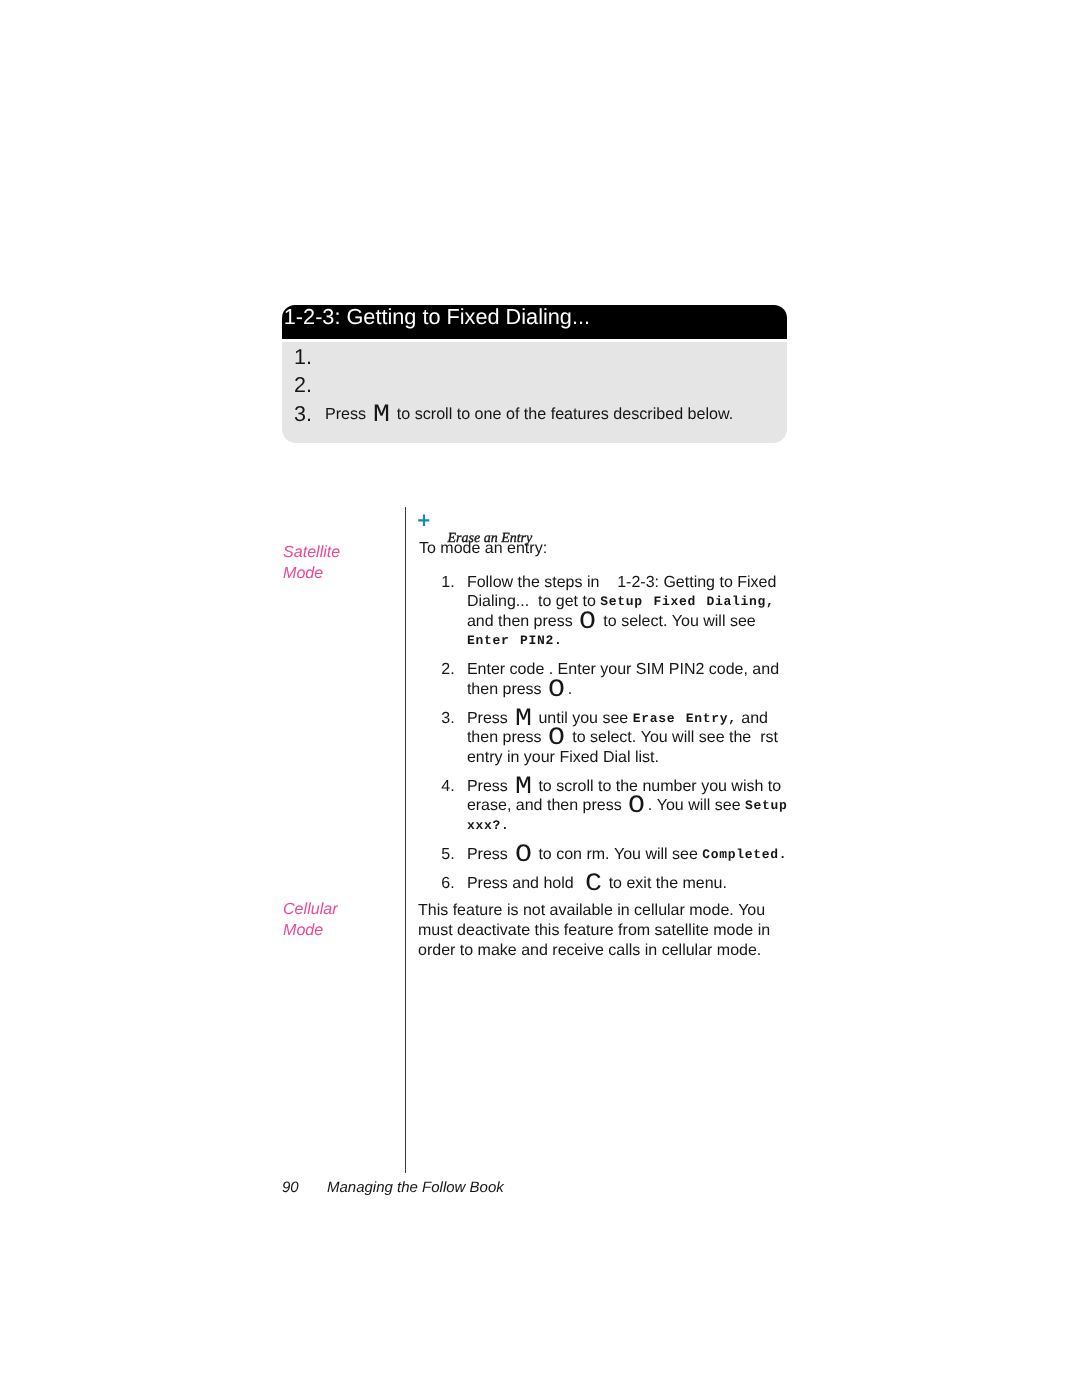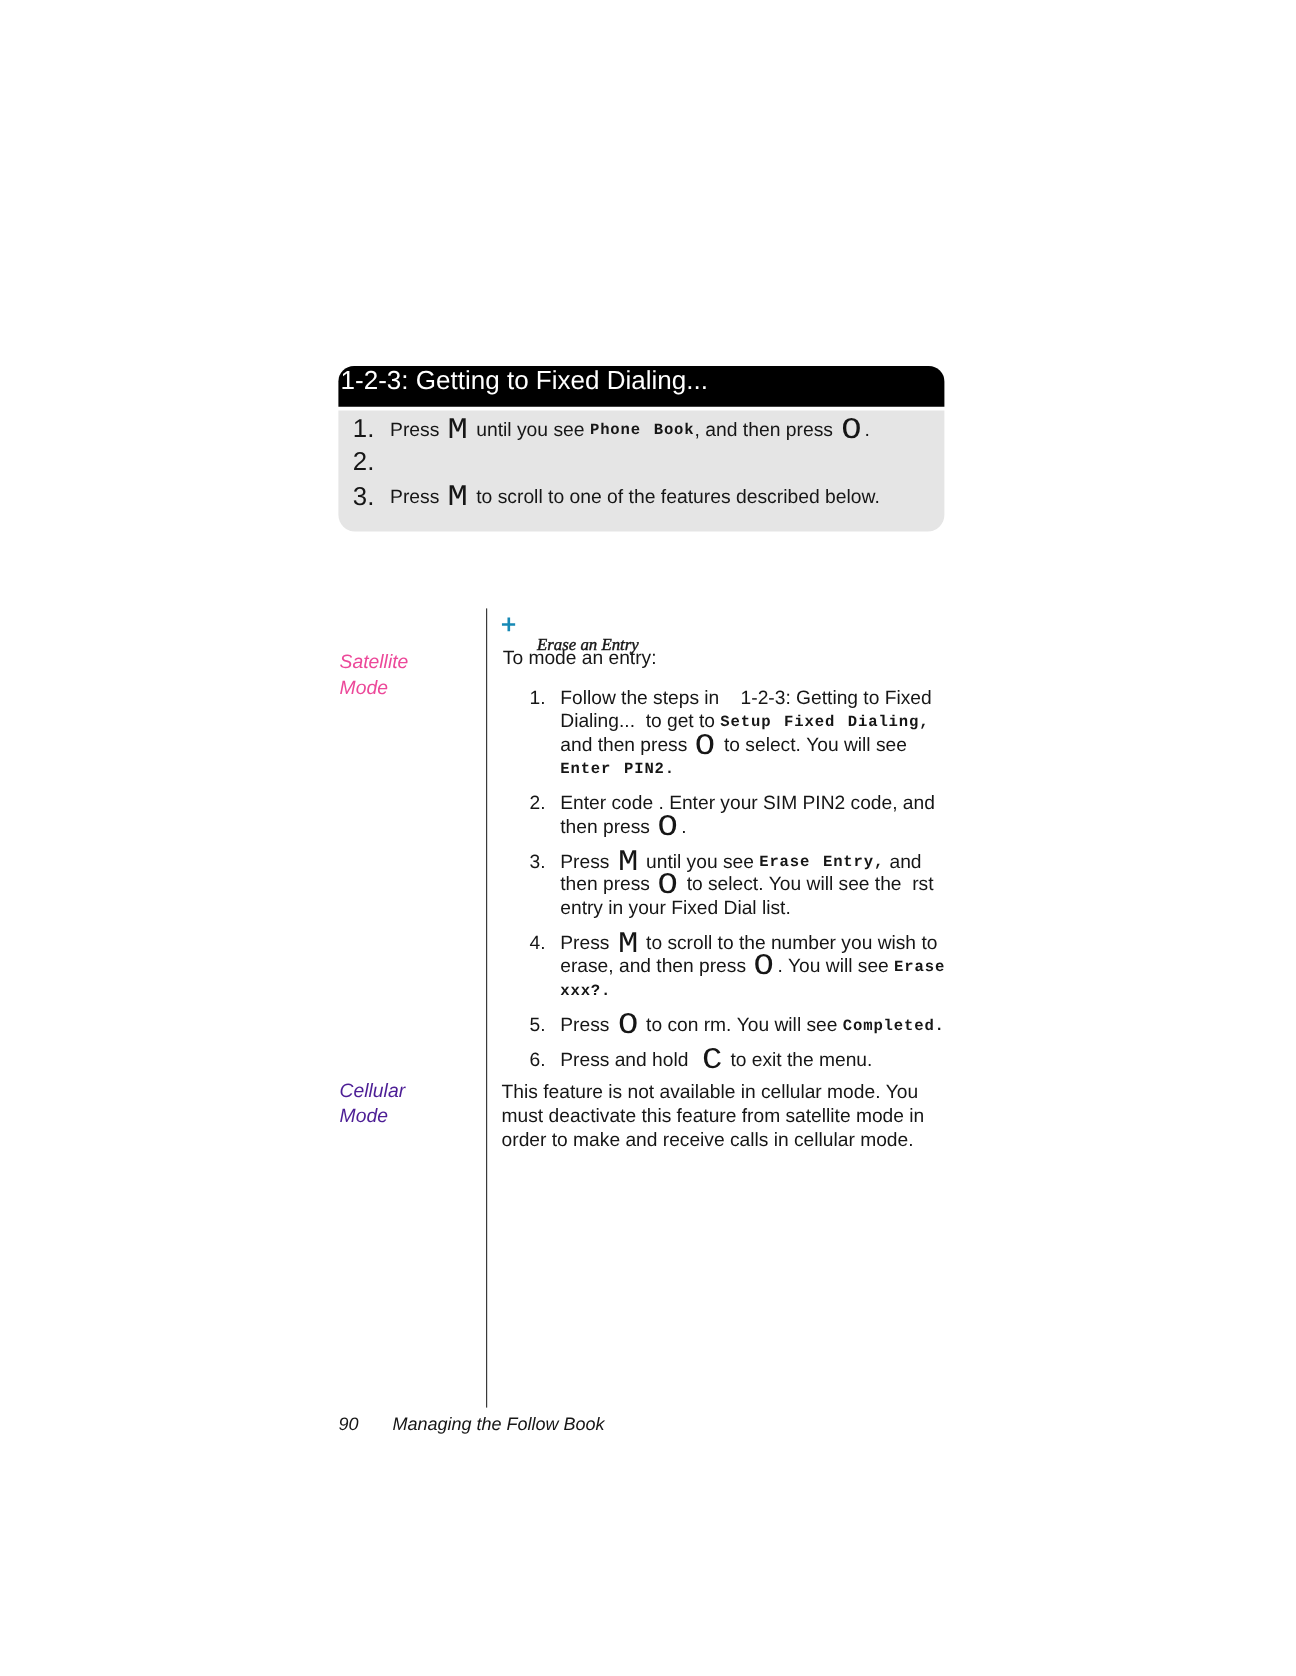--- a/index.html
+++ b/index.html
@@ -23,21 +23,21 @@
   
   .d{font-family:"Liberation Mono",monospace;font-weight:bold;font-size:13px;letter-spacing:0.7px;word-spacing:2.1px;position:relative;top:-1px;}
   .ctxt .d{font-size:13px;letter-spacing:0.7px;word-spacing:2.1px;top:-1px;}
 
   
   .vrule{position:absolute;left:404.7px;top:465.3px;width:1.6px;height:665.7px;background:#3a3a3a;}
 
   .sidenote{position:absolute;left:283px;font-style:italic;font-size:16.1px;line-height:20.6px;
             white-space:nowrap;}
   .sat{color:#ec4899;top:500px;}
-  .cel{color:#4c1d95;top:857px;}
+  .cel{color:#ec4899;top:857px;}
 
   .h2plus path{fill:#1789b5;}
   .h2{position:absolute;left:447.5px;top:489px;font-style:italic;font-weight:400;
       font-size:14px;white-space:nowrap;font-family:Liberation Serif, serif;-webkit-text-stroke:0.35px #161616;}
   .h2plus{position:absolute;left:418px;top:472px;width:12px;height:13px;}
 
   .ln{position:absolute;white-space:nowrap;font-size:16.0px;}
   .lnum{position:absolute;white-space:nowrap;font-size:16.0px;}
 
   .footer{position:absolute;top:1137px;font-style:italic;font-size:15px;white-space:nowrap;text-align:center;}
@@ -46,21 +46,20 @@
 <body>
 
 <div class="page">
 
   <div class="callout">
     <div class="callout-head">
       <div class="callout-title">1-2-3: Getting to Fixed Dialing...</div>
     </div>
     <div class="callout-body" id="callout-body">
         <div class="cnum" style="top:3px">1.</div>
-        <div class="ctxt" style="top:6.7px">Press&nbsp;<span class="k">M</span>&nbsp;until&nbsp;you&nbsp;see&nbsp;<span class="d">Phone&nbsp;Book</span>,&nbsp;and&nbsp;then&nbsp;press&nbsp;<span class="k">O</span>.</div>
         <div class="cnum" style="top:31.3px">2.</div>
         <div class="cnum" style="top:59.6px">3.</div>
         <div class="ctxt" style="top:63.300000000000004px">Press&nbsp;<span class="k">M</span>&nbsp;to&nbsp;scroll&nbsp;to&nbsp;one&nbsp;of&nbsp;the&nbsp;features&nbsp;described&nbsp;below.</div>
       </div>
   </div>
 
   <div class="vrule"></div>
 
   <div class="sidenote sat" id="sn-sat">
       <div>Satellite</div>
@@ -86,21 +85,21 @@
       <div class="ln" style="left:466.9px;top:590.0500000000001px"><span class="d">Enter&nbsp;PIN2.</span></div>
       <div class="lnum" style="left:441.3px;top:619.3000000000001px">2.</div>
       <div class="ln" style="left:466.9px;top:619.3000000000001px">Enter&nbsp;code&nbsp;.&nbsp;Enter&nbsp;your&nbsp;SIM&nbsp;PIN2&nbsp;code,&nbsp;and</div>
       <div class="ln" style="left:466.9px;top:638.6500000000001px">then&nbsp;press&nbsp;<span class="k">O</span>.</div>
       <div class="lnum" style="left:441.3px;top:667.9000000000001px">3.</div>
       <div class="ln" style="left:466.9px;top:667.9000000000001px">Press&nbsp;<span class="k">M</span>&nbsp;until&nbsp;you&nbsp;see&nbsp;<span class="d">Erase&nbsp;Entry,</span>&nbsp;and</div>
       <div class="ln" style="left:466.9px;top:687.2500000000001px">then&nbsp;press&nbsp;<span class="k">O</span>&nbsp;to&nbsp;select.&nbsp;You&nbsp;will&nbsp;see&nbsp;the&nbsp;&nbsp;rst</div>
       <div class="ln" style="left:466.9px;top:706.6000000000001px">entry&nbsp;in&nbsp;your&nbsp;Fixed&nbsp;Dial&nbsp;list.</div>
       <div class="lnum" style="left:441.3px;top:735.8500000000001px">4.</div>
       <div class="ln" style="left:466.9px;top:735.8500000000001px">Press&nbsp;<span class="k">M</span>&nbsp;to&nbsp;scroll&nbsp;to&nbsp;the&nbsp;number&nbsp;you&nbsp;wish&nbsp;to</div>
-      <div class="ln" style="left:466.9px;top:755.2000000000002px">erase,&nbsp;and&nbsp;then&nbsp;press&nbsp;<span class="k">O</span>.&nbsp;You&nbsp;will&nbsp;see&nbsp;<span class="d">Erase</span></div>
+      <div class="ln" style="left:466.9px;top:755.2000000000002px">erase,&nbsp;and&nbsp;then&nbsp;press&nbsp;<span class="k">O</span>.&nbsp;You&nbsp;will&nbsp;see&nbsp;<span class="d">Setup</span></div>
       <div class="ln" style="left:466.9px;top:774.5500000000002px"><span class="d">xxx?.</span></div>
       <div class="lnum" style="left:441.3px;top:803.8000000000002px">5.</div>
       <div class="ln" style="left:466.9px;top:803.8000000000002px">Press&nbsp;<span class="k">O</span>&nbsp;to&nbsp;con&nbsp;rm.&nbsp;You&nbsp;will&nbsp;see&nbsp;<span class="d">Completed.</span></div>
       <div class="lnum" style="left:441.3px;top:833.0500000000002px">6.</div>
       <div class="ln" style="left:466.9px;top:833.0500000000002px">Press&nbsp;and&nbsp;hold&nbsp;&nbsp;<span class="k">C</span>&nbsp;to&nbsp;exit&nbsp;the&nbsp;menu.</div>
     </div>
   <div id="para">
       <div class="ln" style="left:418px;top:859.5px">This&nbsp;feature&nbsp;is&nbsp;not&nbsp;available&nbsp;in&nbsp;cellular&nbsp;mode.&nbsp;You</div>
       <div class="ln" style="left:418px;top:879.8px">must&nbsp;deactivate&nbsp;this&nbsp;feature&nbsp;from&nbsp;satellite&nbsp;mode&nbsp;in</div>
       <div class="ln" style="left:418px;top:900.0999999999999px">order&nbsp;to&nbsp;make&nbsp;and&nbsp;receive&nbsp;calls&nbsp;in&nbsp;cellular&nbsp;mode.</div>

